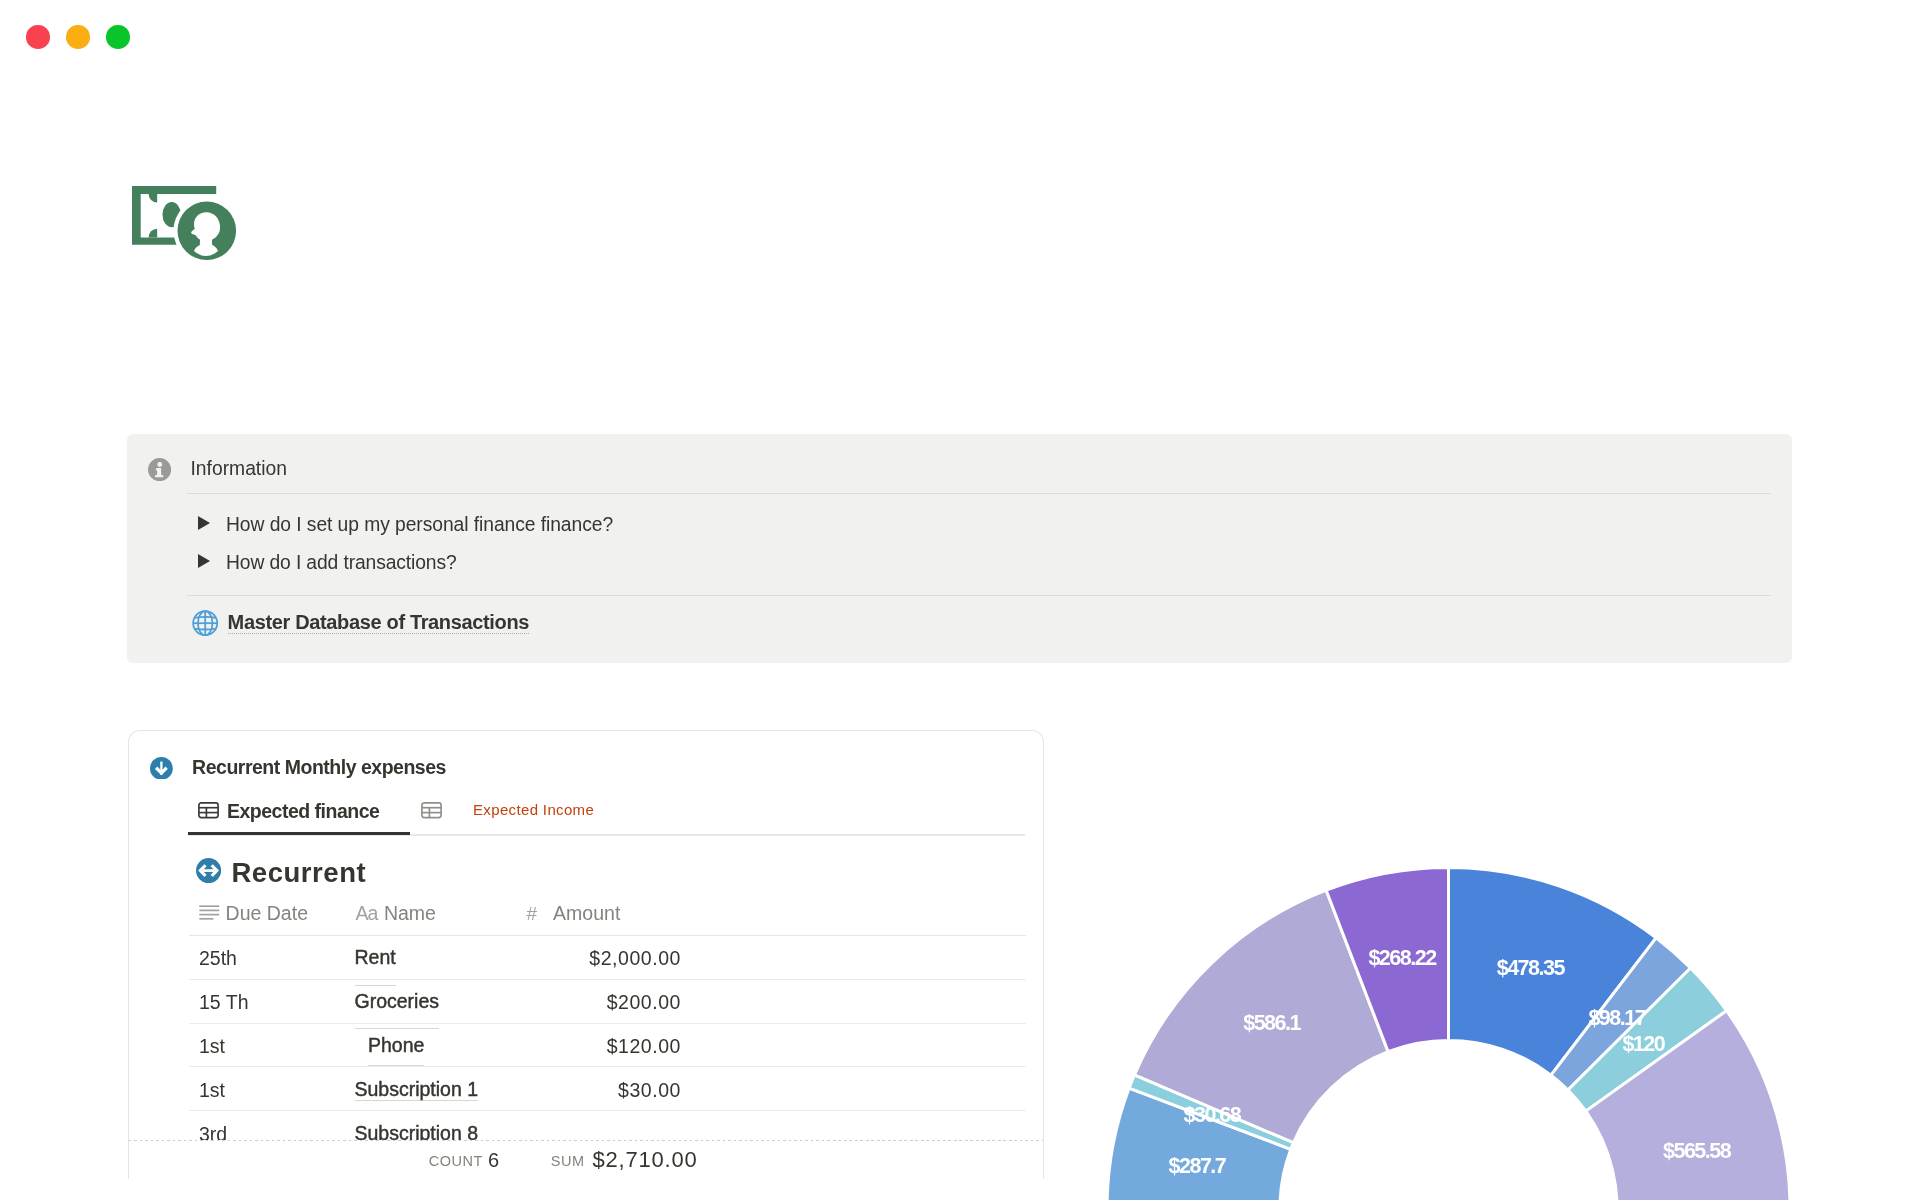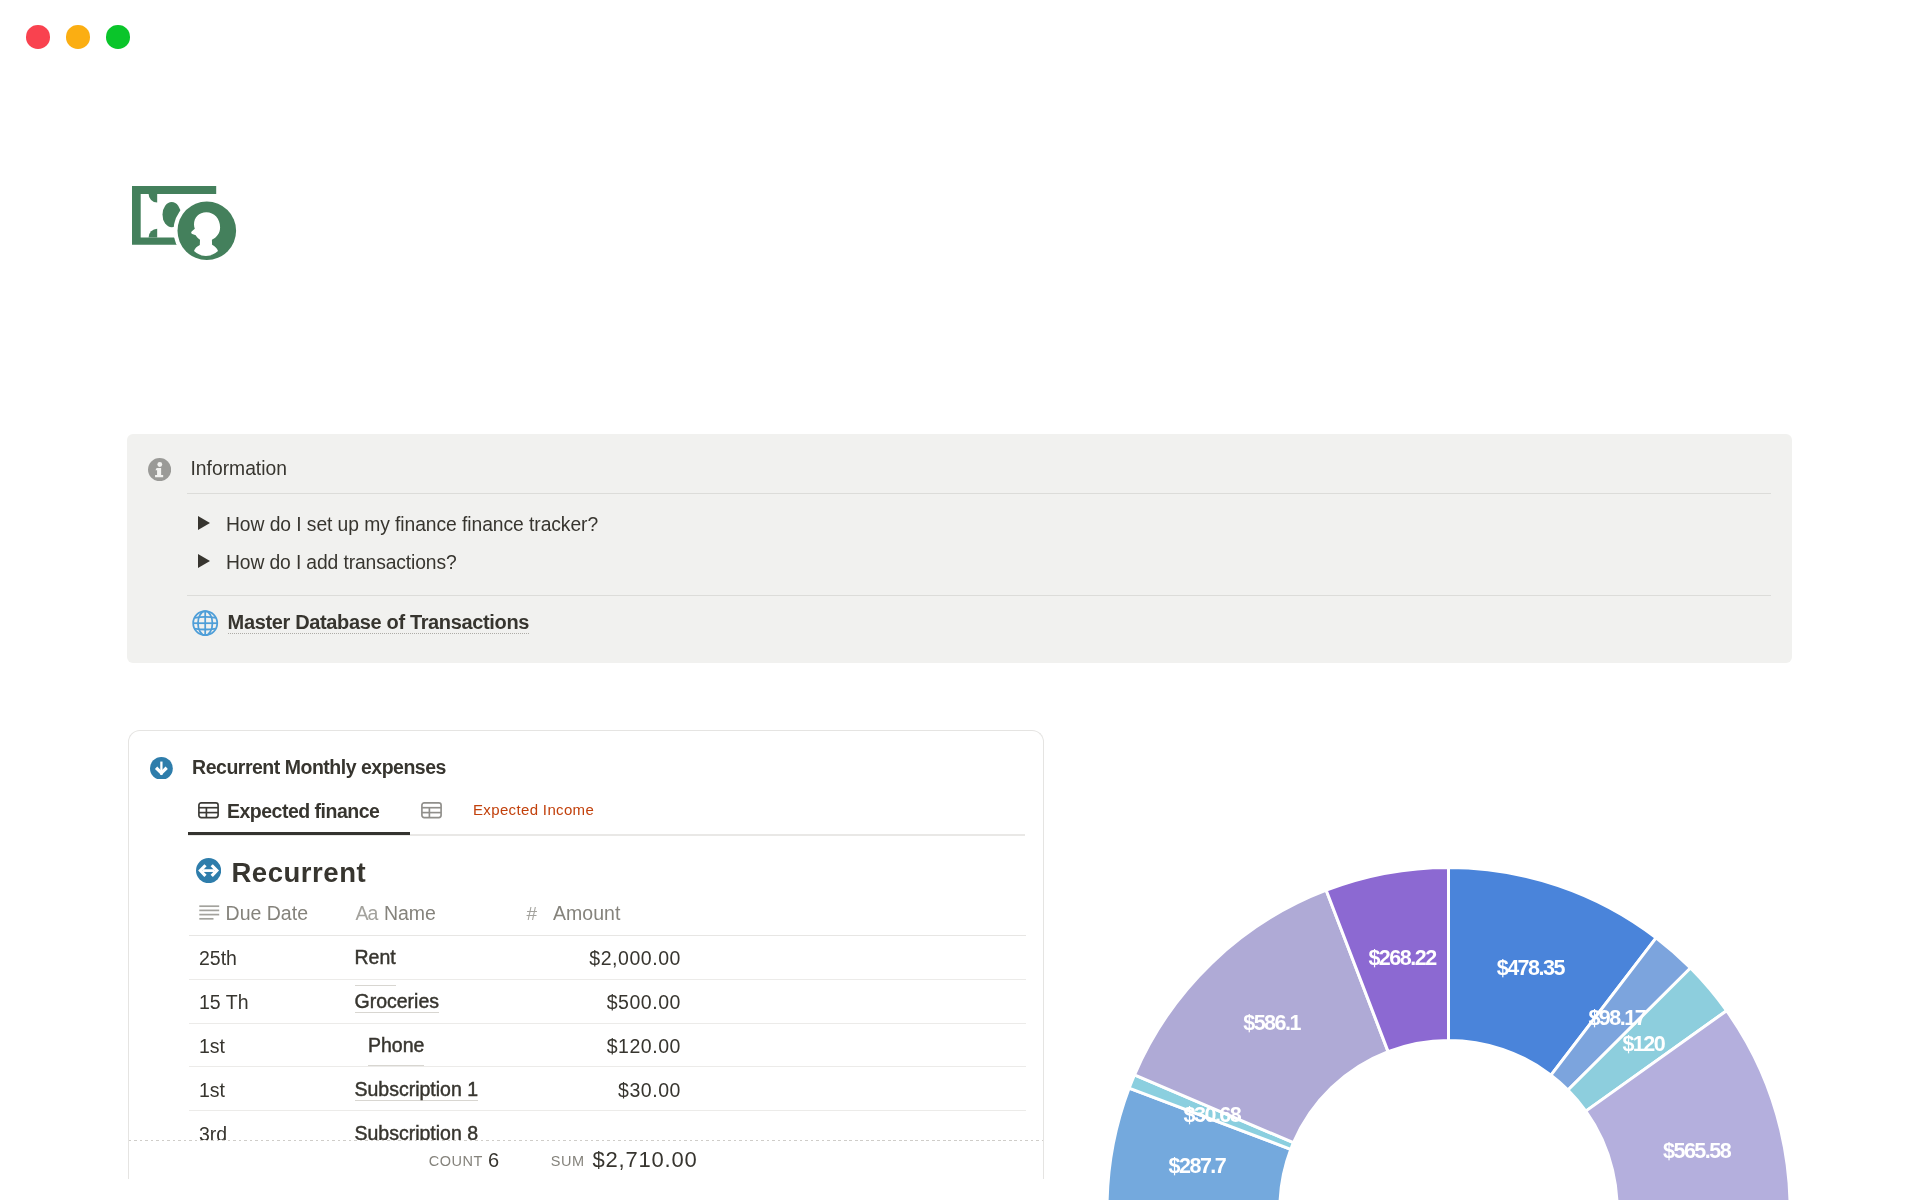--- a/index.html
+++ b/index.html
@@ -33,21 +33,21 @@
 
   <div class="abs" style="left:127px; top:433.5px; width:1665px; height:229.5px; background:#F1F1EF; border-radius:6px;"></div>
   <svg class="abs" style="left:148.2px; top:457.5px;" width="23.2" height="23.2" viewBox="0 0 24 24">
     <circle cx="12" cy="12" r="12" fill="#9A9A97"></circle>
     <circle cx="12.2" cy="6.7" r="2.5" fill="#F2F2F0"></circle>
     <path d="M8.9 10.3 h4.7 v7.3 h2.1 v2.3 H7.3 v-2.3 h2.1 v-5 h-1.7 Z" fill="#F2F2F0"></path>
   </svg>
   <div class="abs" style="left:190.5px; top:458.7px; font-size:19.3px;">Information</div>
   <div class="abs" style="left:186.7px; top:492.8px; width:1584px; height:1.2px; background:#DCDCD9;"></div>
   <div class="abs" style="left:198px; top:515.6px; width:0; height:0; border-left:12px solid #37352F; border-top:7.3px solid transparent; border-bottom:7.3px solid transparent;"></div>
-  <div class="abs" style="left:226px; top:514.8px; font-size:19.3px; letter-spacing:-0.07px;">How do I set up my finance finance tracker?</div>
+  <div class="abs" style="left:226px; top:514.8px; font-size:19.3px; letter-spacing:-0.07px;">How do I set up my personal finance finance?</div>
   <div class="abs" style="left:198px; top:554.2px; width:0; height:0; border-left:12px solid #37352F; border-top:7.3px solid transparent; border-bottom:7.3px solid transparent;"></div>
   <div class="abs" style="left:226px; top:553.4px; font-size:19.3px; letter-spacing:-0.12px;">How do I add transactions?</div>
   <div class="abs" style="left:186.7px; top:594.5px; width:1584px; height:1.2px; background:#DCDCD9;"></div>
   <svg class="abs" style="left:192.4px; top:610.2px;" width="26.4" height="26.4" viewBox="0 0 27 27">
     <g fill="none" stroke="#4E9ED8" stroke-width="1.8">
       <circle cx="13.5" cy="13.5" r="12.3"></circle>
       <ellipse cx="13.5" cy="13.5" rx="7.4" ry="12.3"></ellipse>
       <line x1="13.5" y1="1.2" x2="13.5" y2="25.8"></line>
       <line x1="1.2" y1="13.5" x2="25.8" y2="13.5"></line>
       <path d="M2.5 8.0 Q13.5 6.1 24.5 8.0 M2.5 19.0 Q13.5 20.9 24.5 19.0"></path>
@@ -106,22 +106,22 @@
   <div class="abs" style="left:526.4px; top:903.8px; font-size:19px; color:#A3A29D;">#</div>
   <div class="abs" style="left:553.1px; top:903.5px; font-size:19.5px; color:#85837C;">Amount</div>
   <div class="abs" style="left:188.5px; top:934.7px; width:837px; height:1.1px; background:#E7E6E4;"></div>
 
   <div class="abs" style="left:199px; top:948.7px; font-size:19.5px;">25th</div>
   <div class="abs" style="left:354.5px; top:948.1px; font-size:19.5px; -webkit-text-stroke:0.45px #37352F; padding-bottom:17px; border-bottom:1.3px solid #D8D6D1;">Rent</div>
   <div class="abs" style="left:481px; top:948.7px; width:200px; text-align:right; font-size:19.5px; letter-spacing:0.55px;">$2,000.00</div>
   <div class="abs" style="left:188.5px; top:978.7px; width:837px; height:1.1px; background:#ECEBE9;"></div>
 
   <div class="abs" style="left:199px; top:992.7px; font-size:19.5px;">15 Th</div>
-  <div class="abs" style="left:354.5px; top:992.1px; font-size:19.5px; -webkit-text-stroke:0.45px #37352F; padding-bottom:0px; border-bottom:1.3px solid #D8D6D1;">Groceries</div>
-  <div class="abs" style="left:481px; top:992.7px; width:200px; text-align:right; font-size:19.5px; letter-spacing:0.55px;">$500.00</div>
+  <div class="abs" style="left:354.5px; top:992.1px; font-size:19.5px; -webkit-text-stroke:0.45px #37352F; padding-bottom:16px; border-bottom:1.3px solid #D8D6D1;">Groceries</div>
+  <div class="abs" style="left:481px; top:992.7px; width:200px; text-align:right; font-size:19.5px; letter-spacing:0.55px;">$200.00</div>
   <div class="abs" style="left:188.5px; top:1022.8px; width:837px; height:1.1px; background:#ECEBE9;"></div>
 
   <div class="abs" style="left:199px; top:1036.7px; font-size:19.5px;">1st</div>
   <div class="abs" style="left:368px; top:1036.1px; font-size:19.5px; -webkit-text-stroke:0.45px #37352F; padding-bottom:9px; border-bottom:1.3px solid #D8D6D1;">Phone</div>
   <div class="abs" style="left:481px; top:1036.7px; width:200px; text-align:right; font-size:19.5px; letter-spacing:0.55px;">$120.00</div>
   <div class="abs" style="left:188.5px; top:1066.3px; width:837px; height:1.1px; background:#ECEBE9;"></div>
 
   <div class="abs" style="left:199px; top:1080.7px; font-size:19.5px;">1st</div>
   <div class="abs" style="left:354.5px; top:1080.1px; font-size:19.5px; -webkit-text-stroke:0.45px #37352F; padding-bottom:0px; border-bottom:1.3px solid #D8D6D1;">Subscription 1</div>
   <div class="abs" style="left:481px; top:1080.7px; width:200px; text-align:right; font-size:19.5px; letter-spacing:0.55px;">$30.00</div>

